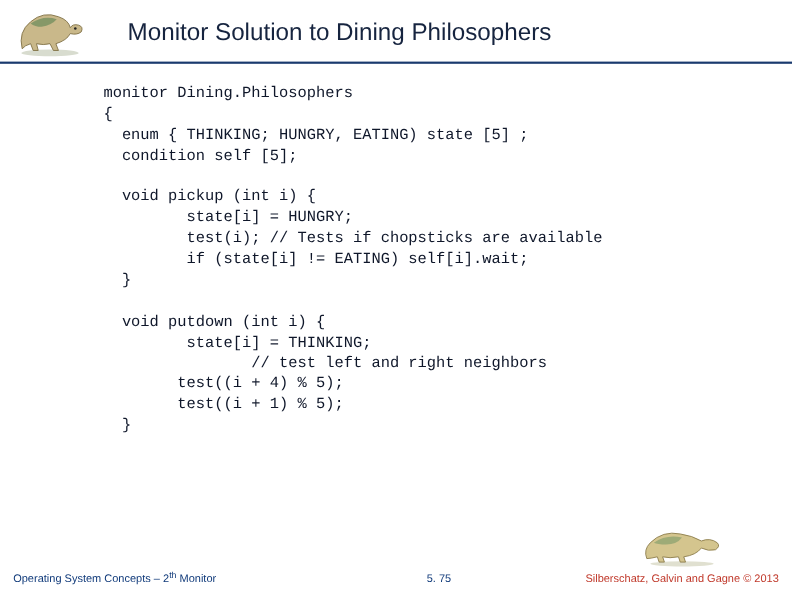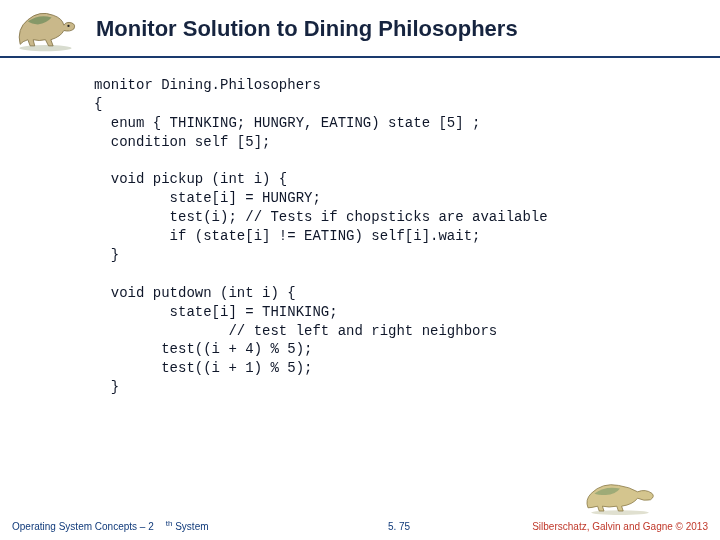--- a/index.html
+++ b/index.html
@@ -26,24 +26,24 @@
   .dino-left {
     position: absolute;
     left: 8px;
     top: 6px;
     width: 78px;
     height: 46px;
   }
   .dino-left svg { width: 100%; height: 100%; }
   .title {
     position: absolute;
-    left: 96px;
+    left: 116px;
     top: 16px;
     font-size: 22px;
-    font-weight: bold;
+    font-weight: normal;
     color: #16243f;
   }
   .content {
     padding: 18px 0 0 94px;
     font-family: "Courier New", Courier, monospace;
     font-size: 14px;
     line-height: 1.35;
     color: #0f172a;
     white-space: pre;
   }
@@ -54,21 +54,21 @@
     width: 100%;
     height: 22px;
     font-size: 10px;
   }
   .foot-left {
     position: absolute;
     left: 12px;
     bottom: 0;
     color: #103a7a;
   }
-  .foot-left sup { font-size: 8px; padding-left: 12px; }
+  .foot-left sup { font-size: 8px; }
   .foot-center {
     position: absolute;
     left: 50%;
     transform: translateX(-50%);
     bottom: 0;
     color: #103a7a;
     margin-left: 39px;
   }
   .foot-right {
     position: absolute;
@@ -124,19 +124,19 @@
   <div class="dino-right">
     <svg viewBox="0 0 100 52">
       <ellipse cx="50" cy="48" rx="36" ry="3" fill="#e0e0d0"></ellipse>
       <path d="M10 42 Q6 32 14 24 Q28 10 48 14 Q62 16 72 22 Q82 18 90 24 Q94 28 88 32 Q80 34 72 30 Q66 38 52 40 L54 46 L48 46 L46 40 Q36 42 28 40 L30 46 L24 46 L22 40 Q14 42 10 42 Z" fill="#d4c58e" stroke="#8a7a48" stroke-width="1"></path>
       <path d="M18 24 Q32 14 50 18 Q44 26 32 26 Q22 26 18 24 Z" fill="#7a9a68" opacity="0.6"></path>
     </svg>
   </div>
 
   <div class="footer">
     <div class="foot-left">
-      <span>Operating System Concepts – 2</span><sup>th</sup><span> System</span>
+      <span>Operating System Concepts – 2</span><sup>th</sup><span> Monitor</span>
     </div>
     <div class="foot-center">5. 75</div>
     <div class="foot-right">Silberschatz, Galvin and Gagne © 2013</div>
   </div>
 
 </div>
 
 </body></html>

